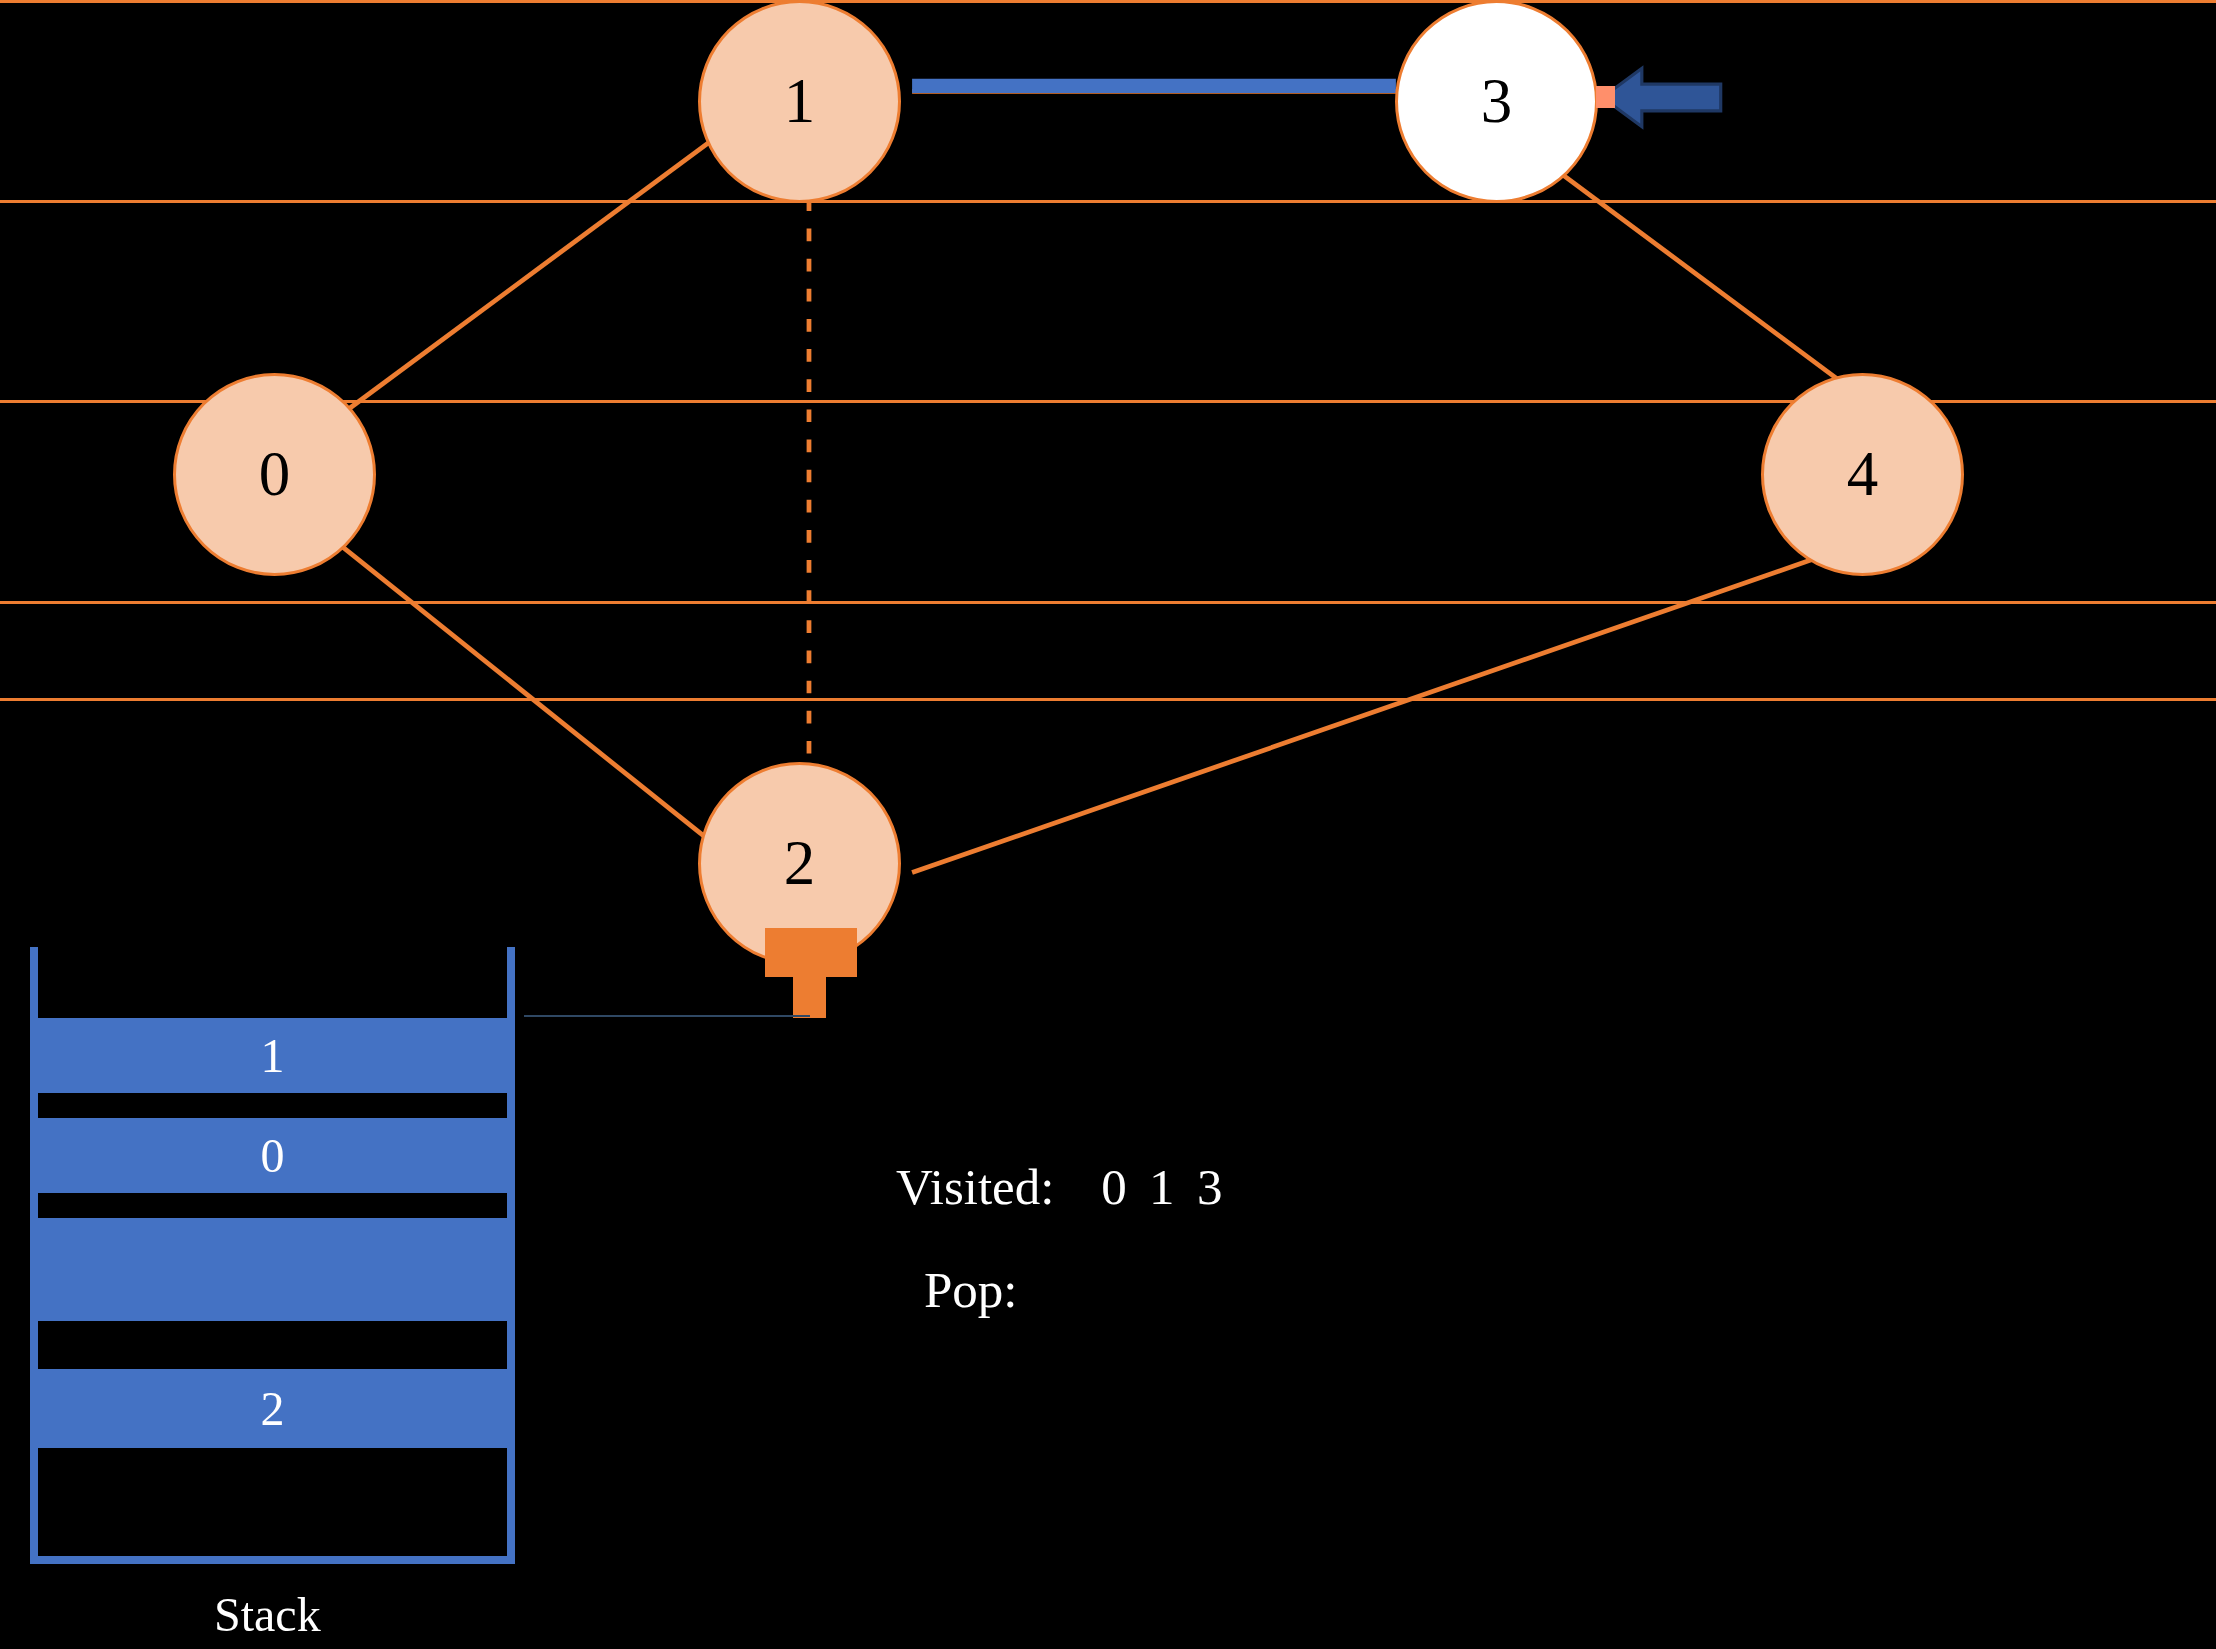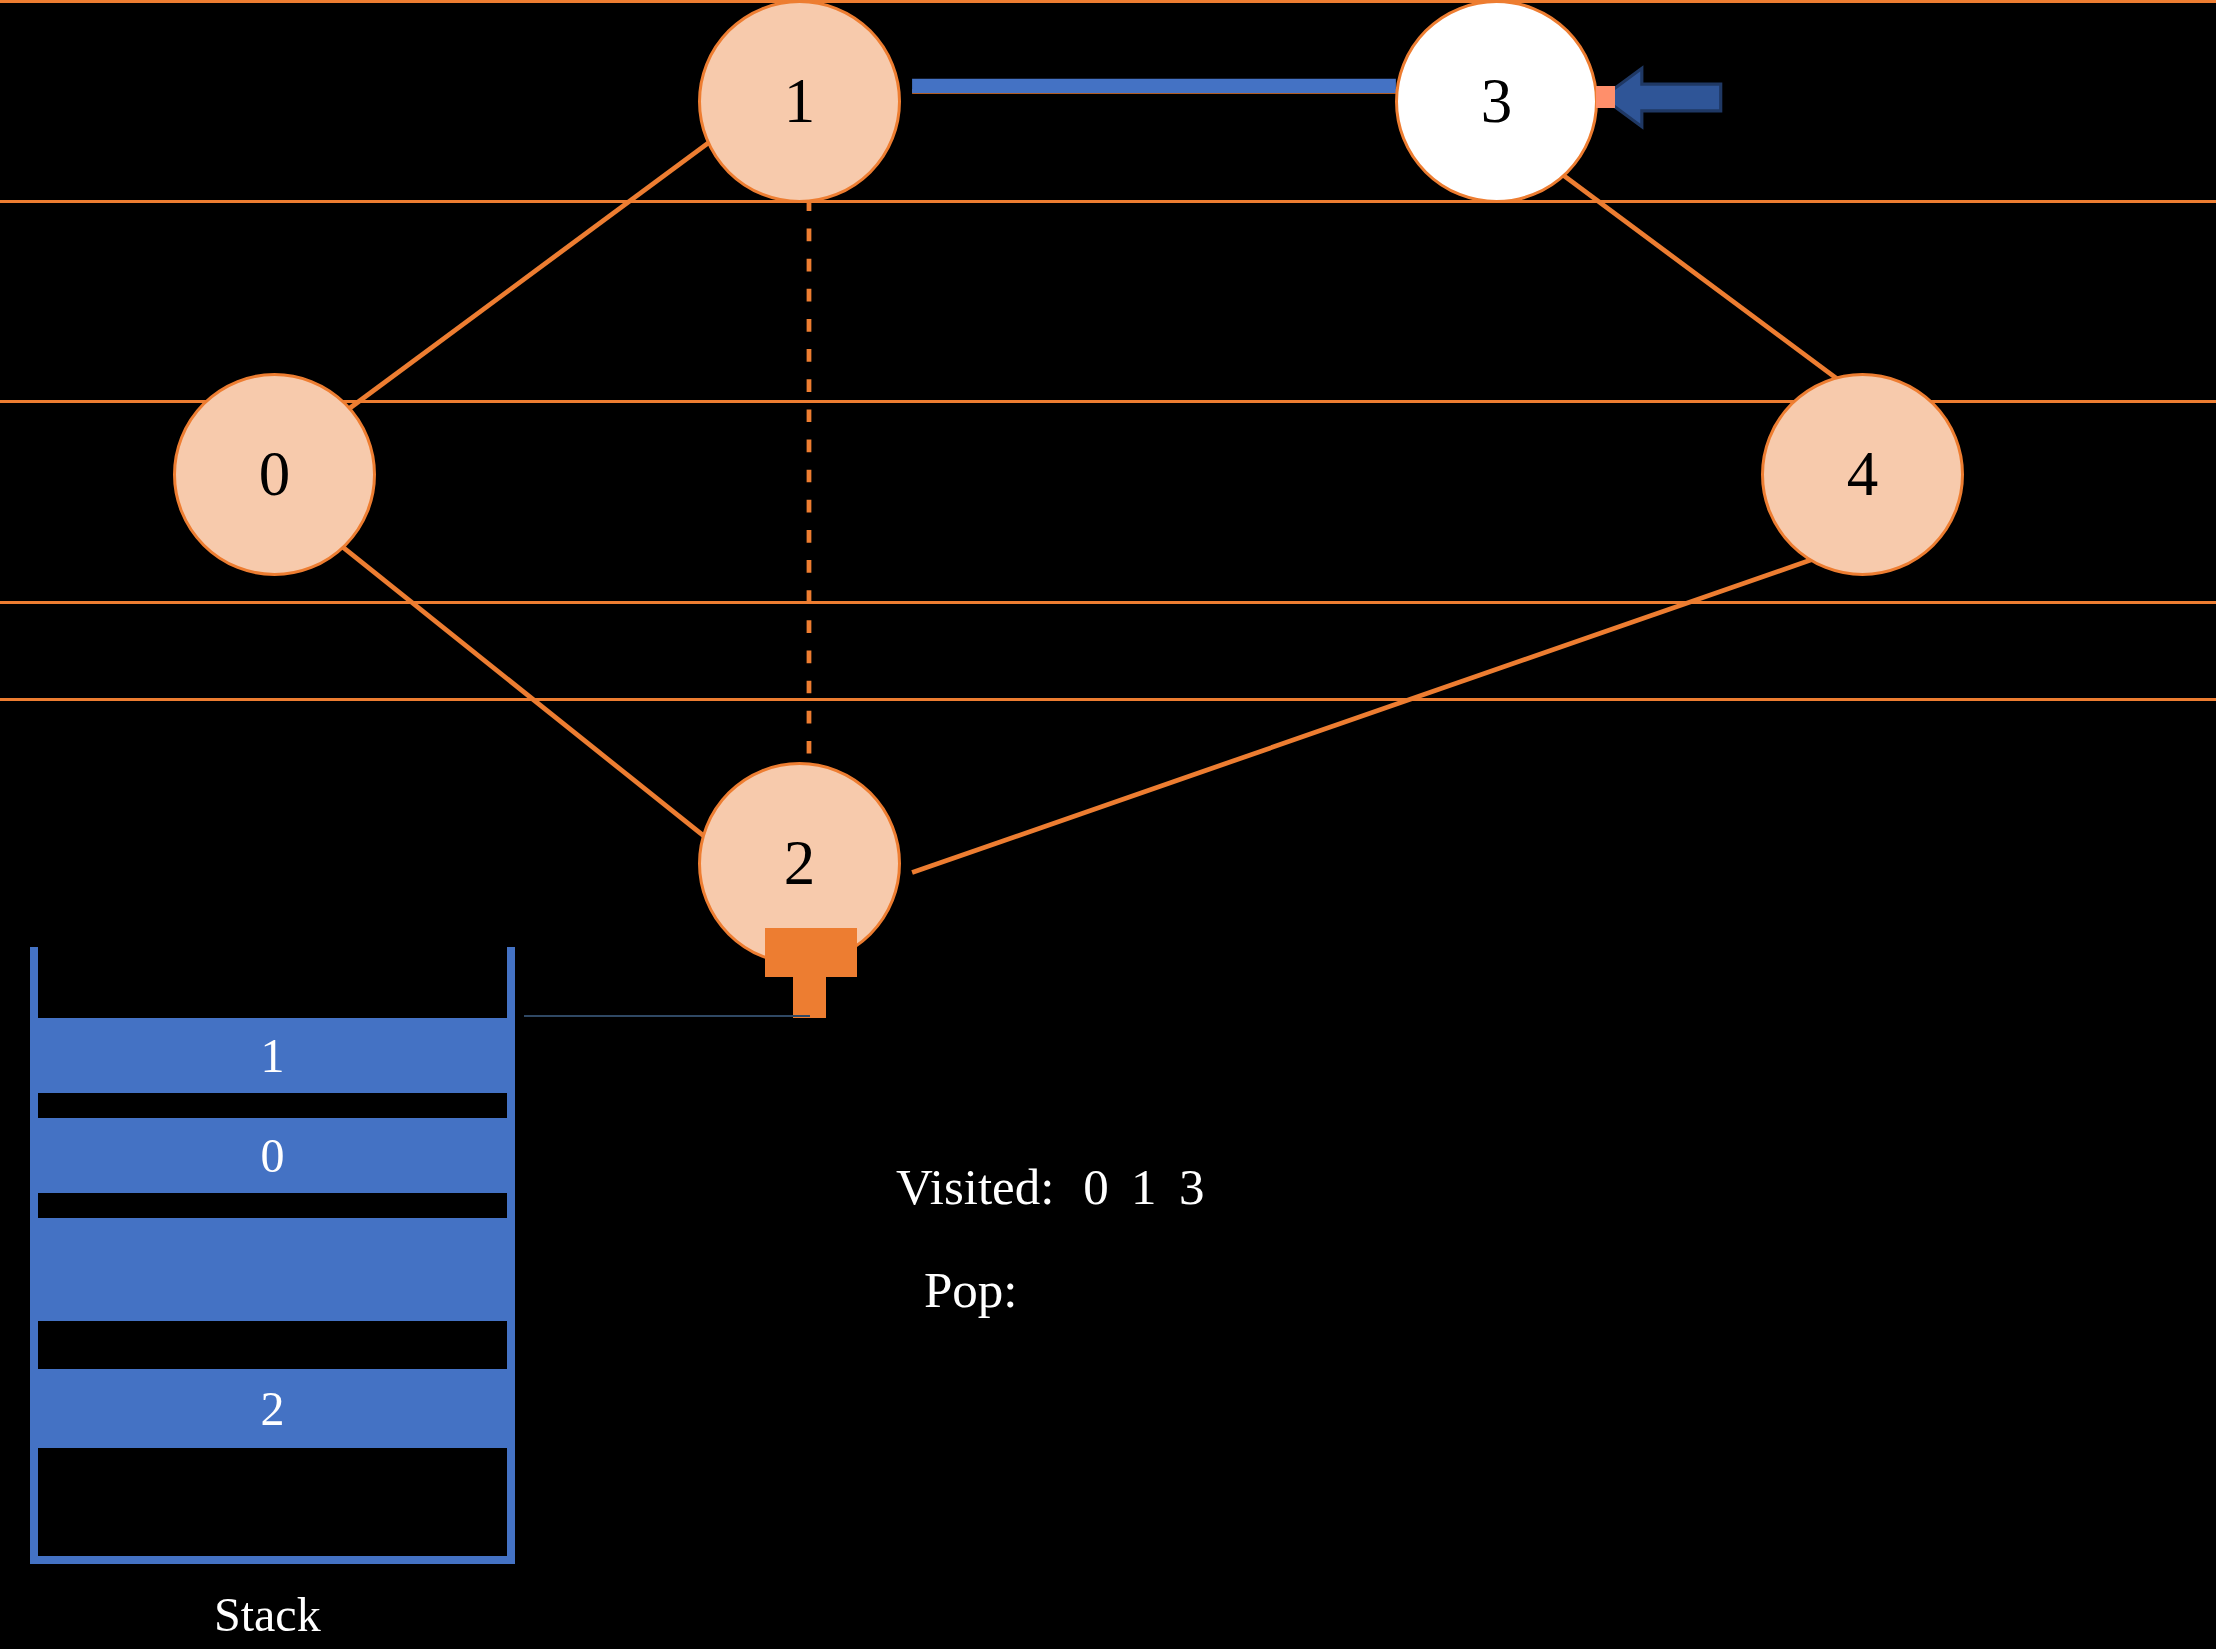--- a/index.html
+++ b/index.html
@@ -95,21 +95,21 @@
     <div class="row" style="top:271px;height:103px"></div>
     <div class="sep" style="top:374px;height:48px"></div>
     <div class="row" style="top:422px;height:79px">
         <span>2</span>
       </div>
   </div>
   <div class="stacklabel" style="left:214px;top:1587px">Stack</div>
 
   <div class="tracelabel" style="left:896px;top:1158px">
     <span>Visited:</span>
-    <span style="margin-left:16px;letter-spacing:4.8px">0  1   3</span>
+    <span style="margin-left:34px;letter-spacing:4.8px">0  1   3</span>
   </div>
   <div class="tracelabel" style="left:924px;top:1261px">
     <span>Pop:</span>
     <span style="margin-left:24px"></span>
   </div>
 
 </div>
 
 
 </body></html>

